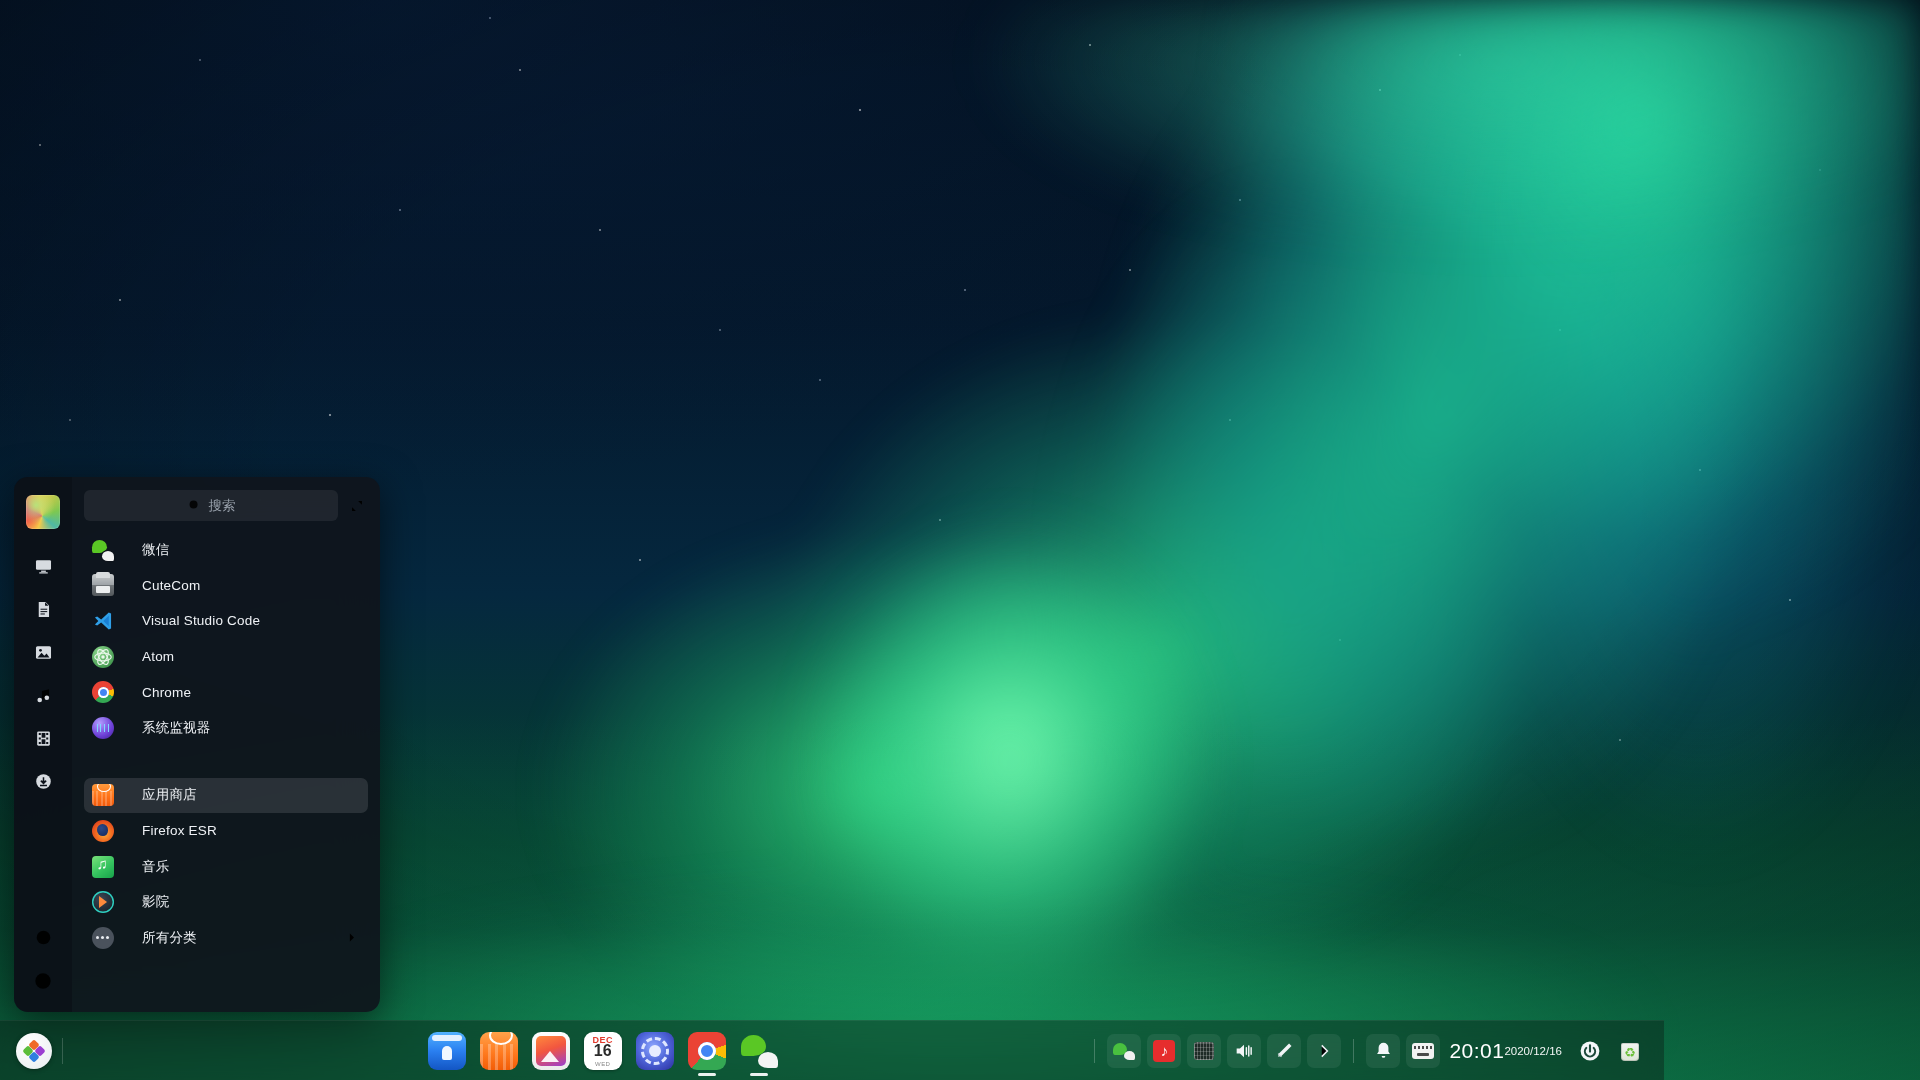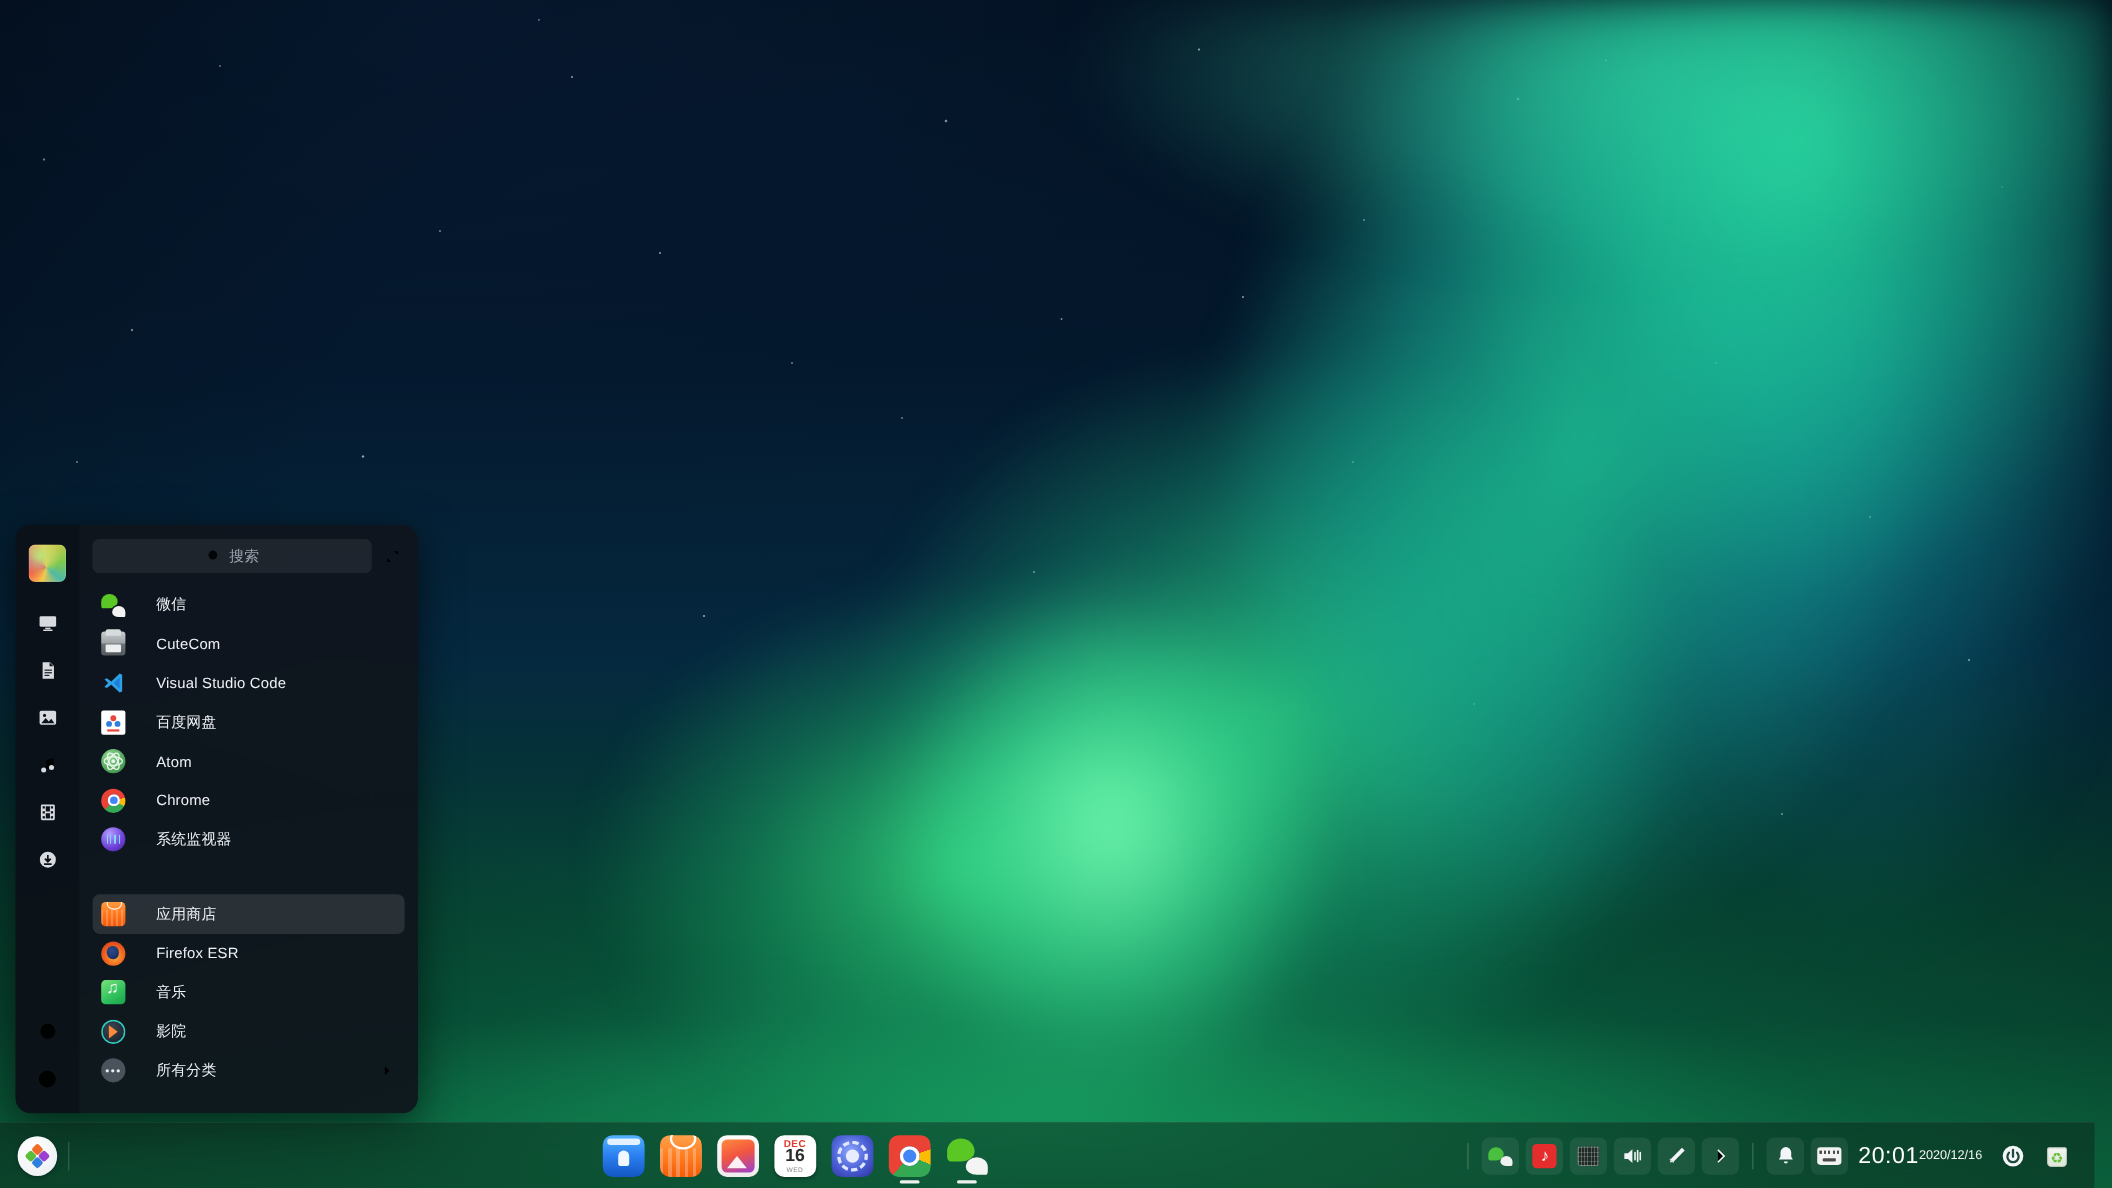--- a/index.html
+++ b/index.html
@@ -168,21 +168,21 @@
   .ic-music { border-radius:4px; background: linear-gradient(145deg,#7ae27a 0%, #35c35f 55%, #17a24a 100%); position:relative; }
   .ic-music::after { content:"\266B"; position:absolute; left:4.5px; top:-1px; font-size:15px; color:#fff; }
   .ic-movie { border-radius:50%; background: radial-gradient(circle at 40% 35%, #3a4754 0%, #1b232c 75%); box-shadow:0 0 0 1.4px #2ecfc0 inset; position:relative; }
   .ic-movie::after { content:""; position:absolute; left:7px; top:5px; border-left:8px solid #ff8a3c; border-top:6px solid transparent; border-bottom:6px solid transparent; }
   .ic-all { border-radius:50%; background:#4a525c; position:relative; }
   .ic-all::after { content:""; position:absolute; left:4px; top:9.4px; width:3px; height:3px; border-radius:50%; background:#e8ecf0;
       box-shadow: 5px 0 0 #e8ecf0, 10px 0 0 #e8ecf0; }
 
   
   #taskbar {
-    position: absolute; left: 0; bottom: 0; width: 1904px; height: 60px;
+    position: absolute; left: 0; bottom: 0; width: 1664px; height: 60px;
     background: rgba(12,28,22,0.42);
     backdrop-filter: blur(14px);
     display: flex; 
     border-top: 1px solid rgba(255,255,255,0.06);
   }
   .tb-left { width: 120px; display: flex; align-items: center; padding-left: 16px; }
   .launcher {
     width: 36px; height: 36px; border-radius: 50%;
     background: radial-gradient(circle at 35% 30%, #ffffff 0%, #e9edf0 100%);
     position: relative; box-shadow: 0 1px 4px rgba(0,0,0,.35);
@@ -380,33 +380,20 @@
         <div class="app-row">
           <span class="app-icon">
             <svg width="22" height="22" viewBox="0 0 24 24" aria-hidden="true">
               <path d="M18.3 2.6L10 10.4 5.6 7.1 3.2 8.3l3.7 3.7-3.7 3.7 2.4 1.2L10 13.6l8.3 7.8 2.5-1.1V3.7z" fill="#2f9fe8"></path>
               <path d="M18.3 6.4v11.2L12.4 12z" fill="#1a7fd4"></path>
             </svg>
           </span>
           <span class="app-label">Visual Studio Code</span>
         </div>
 
-        <div class="app-row">
-          <span class="app-icon">
-            <span class="ic ic-baidu">
-              <svg width="22" height="22" viewBox="0 0 24 24" aria-hidden="true" style="display:block">
-                <circle cx="12" cy="7.6" r="2.9" fill="#e8453c"></circle>
-                <circle cx="7.8" cy="13.2" r="2.9" fill="#2f7fe0"></circle>
-                <circle cx="16.2" cy="13.2" r="2.9" fill="#2f7fe0"></circle>
-                <rect x="6" y="18.6" width="12" height="2.2" fill="#e8453c"></rect>
-              </svg>
-            </span>
-          </span>
-          <span class="app-label">百度网盘</span>
-        </div>
 
         <div class="app-row">
           <span class="app-icon">
             <span class="ic ic-atom">
               <svg width="22" height="22" viewBox="0 0 24 24" aria-hidden="true" style="display:block">
                 <ellipse cx="12" cy="12" rx="9" ry="4.2" fill="none" stroke="#e9f6ea" stroke-width="1.3"></ellipse>
                 <ellipse cx="12" cy="12" rx="9" ry="4.2" fill="none" stroke="#e9f6ea" stroke-width="1.3" transform="rotate(60 12 12)"></ellipse>
                 <ellipse cx="12" cy="12" rx="9" ry="4.2" fill="none" stroke="#e9f6ea" stroke-width="1.3" transform="rotate(-60 12 12)"></ellipse>
                 <circle cx="12" cy="12" r="1.9" fill="#eaf7ec"></circle>
               </svg>

